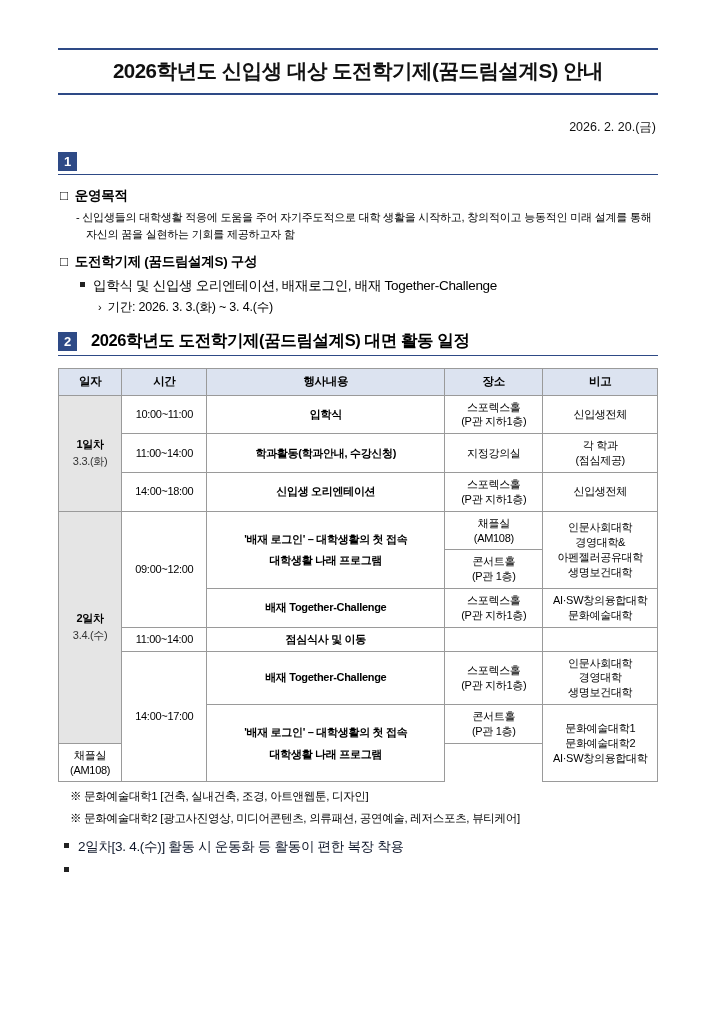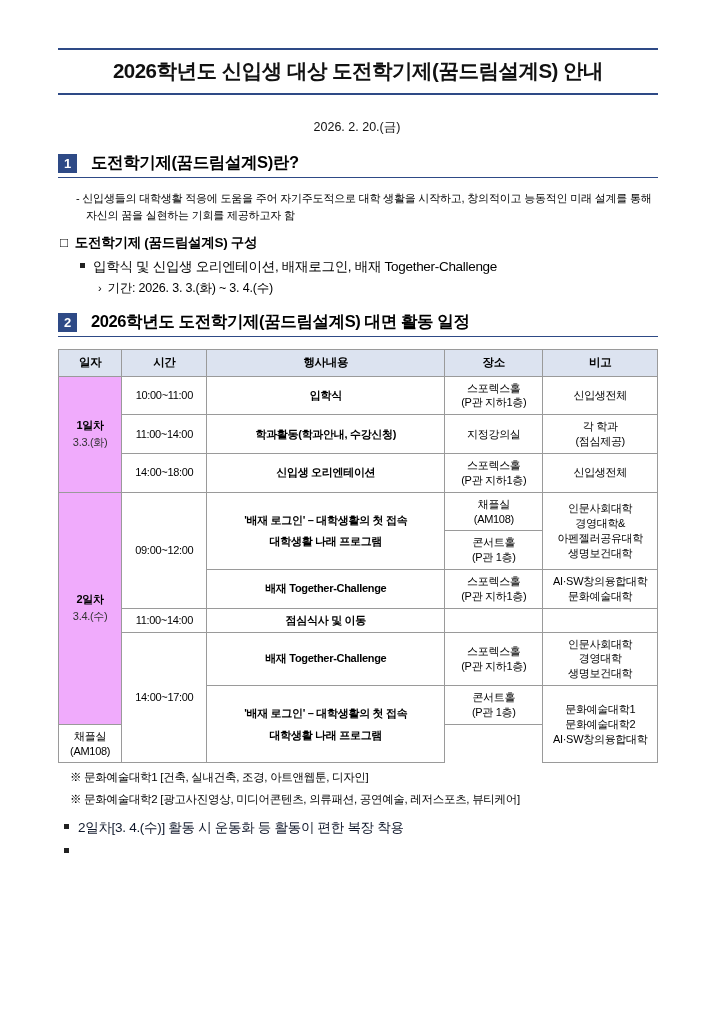--- a/index.html
+++ b/index.html
@@ -30,21 +30,21 @@
     margin-bottom: 10px;
   }
   .doc-title {
     text-align: center;
     font-size: 20.5px;
     font-weight: bold;
     letter-spacing: -0.5px;
     color: #111;
   }
   .doc-date {
-    text-align: center;
+    text-align: right;
     font-size: 12.5px;
     margin: 24px 2px 16px 0;
     color: #111;
   }
 
   
   .section {
     display: flex;
     align-items: center;
     border-bottom: 1.6px solid #2e4a86;
@@ -123,21 +123,21 @@
     letter-spacing: -0.3px;
     line-height: 1.35;
   }
   table.sched th {
     background: #dce3f0;
     font-weight: bold;
     font-size: 11.5px;
     padding: 5px 8px;
   }
   td.daycell {
-    background: #f0abfc;
+    background: #e5e5e5;
     font-weight: bold;
     font-size: 11.5px;
   }
   td.daycell .d2 {
     display: block;
     font-weight: normal;
     font-size: 11px;
     margin-top: 2px;
     color: #333;
   }
@@ -178,23 +178,25 @@
 
 <div class="page">
 
   <div class="title-block">
     <div class="doc-title">2026학년도 신입생 대상 도전학기제(꿈드림설계S) 안내</div>
   </div>
   <div class="doc-date">2026. 2. 20.(금)</div>
 
   <div class="section">
     <div class="num">1</div>
-    <div class="stitle">도전학기제(꿈드림설계S)란?</div>
-  </div>
-
+  </div>
+
+  <div class="lvl1">
+    <span class="box">□</span><span>운영목적</span>
+  </div>
   <div class="lvl2-wrap">- 신입생들의 대학생활 적응에 도움을 주어 자기주도적으로 대학 생활을 시작하고, 창의적이고 능동적인 미래 설계를 통해 자신의 꿈을 실현하는 기회를 제공하고자 함</div>
 
   <div class="lvl1">
     <span class="box">□</span><span>도전학기제 (꿈드림설계S) 구성</span>
   </div>
   <div class="lvl3">
     <span class="sq"></span><span>입학식 및 신입생 오리엔테이션, 배재로그인, 배재 Together-Challenge</span>
   </div>
   <div class="lvl4">
     <span class="arw">›</span><span>기간: 2026. 3. 3.(화) ~ 3. 4.(수)</span>

